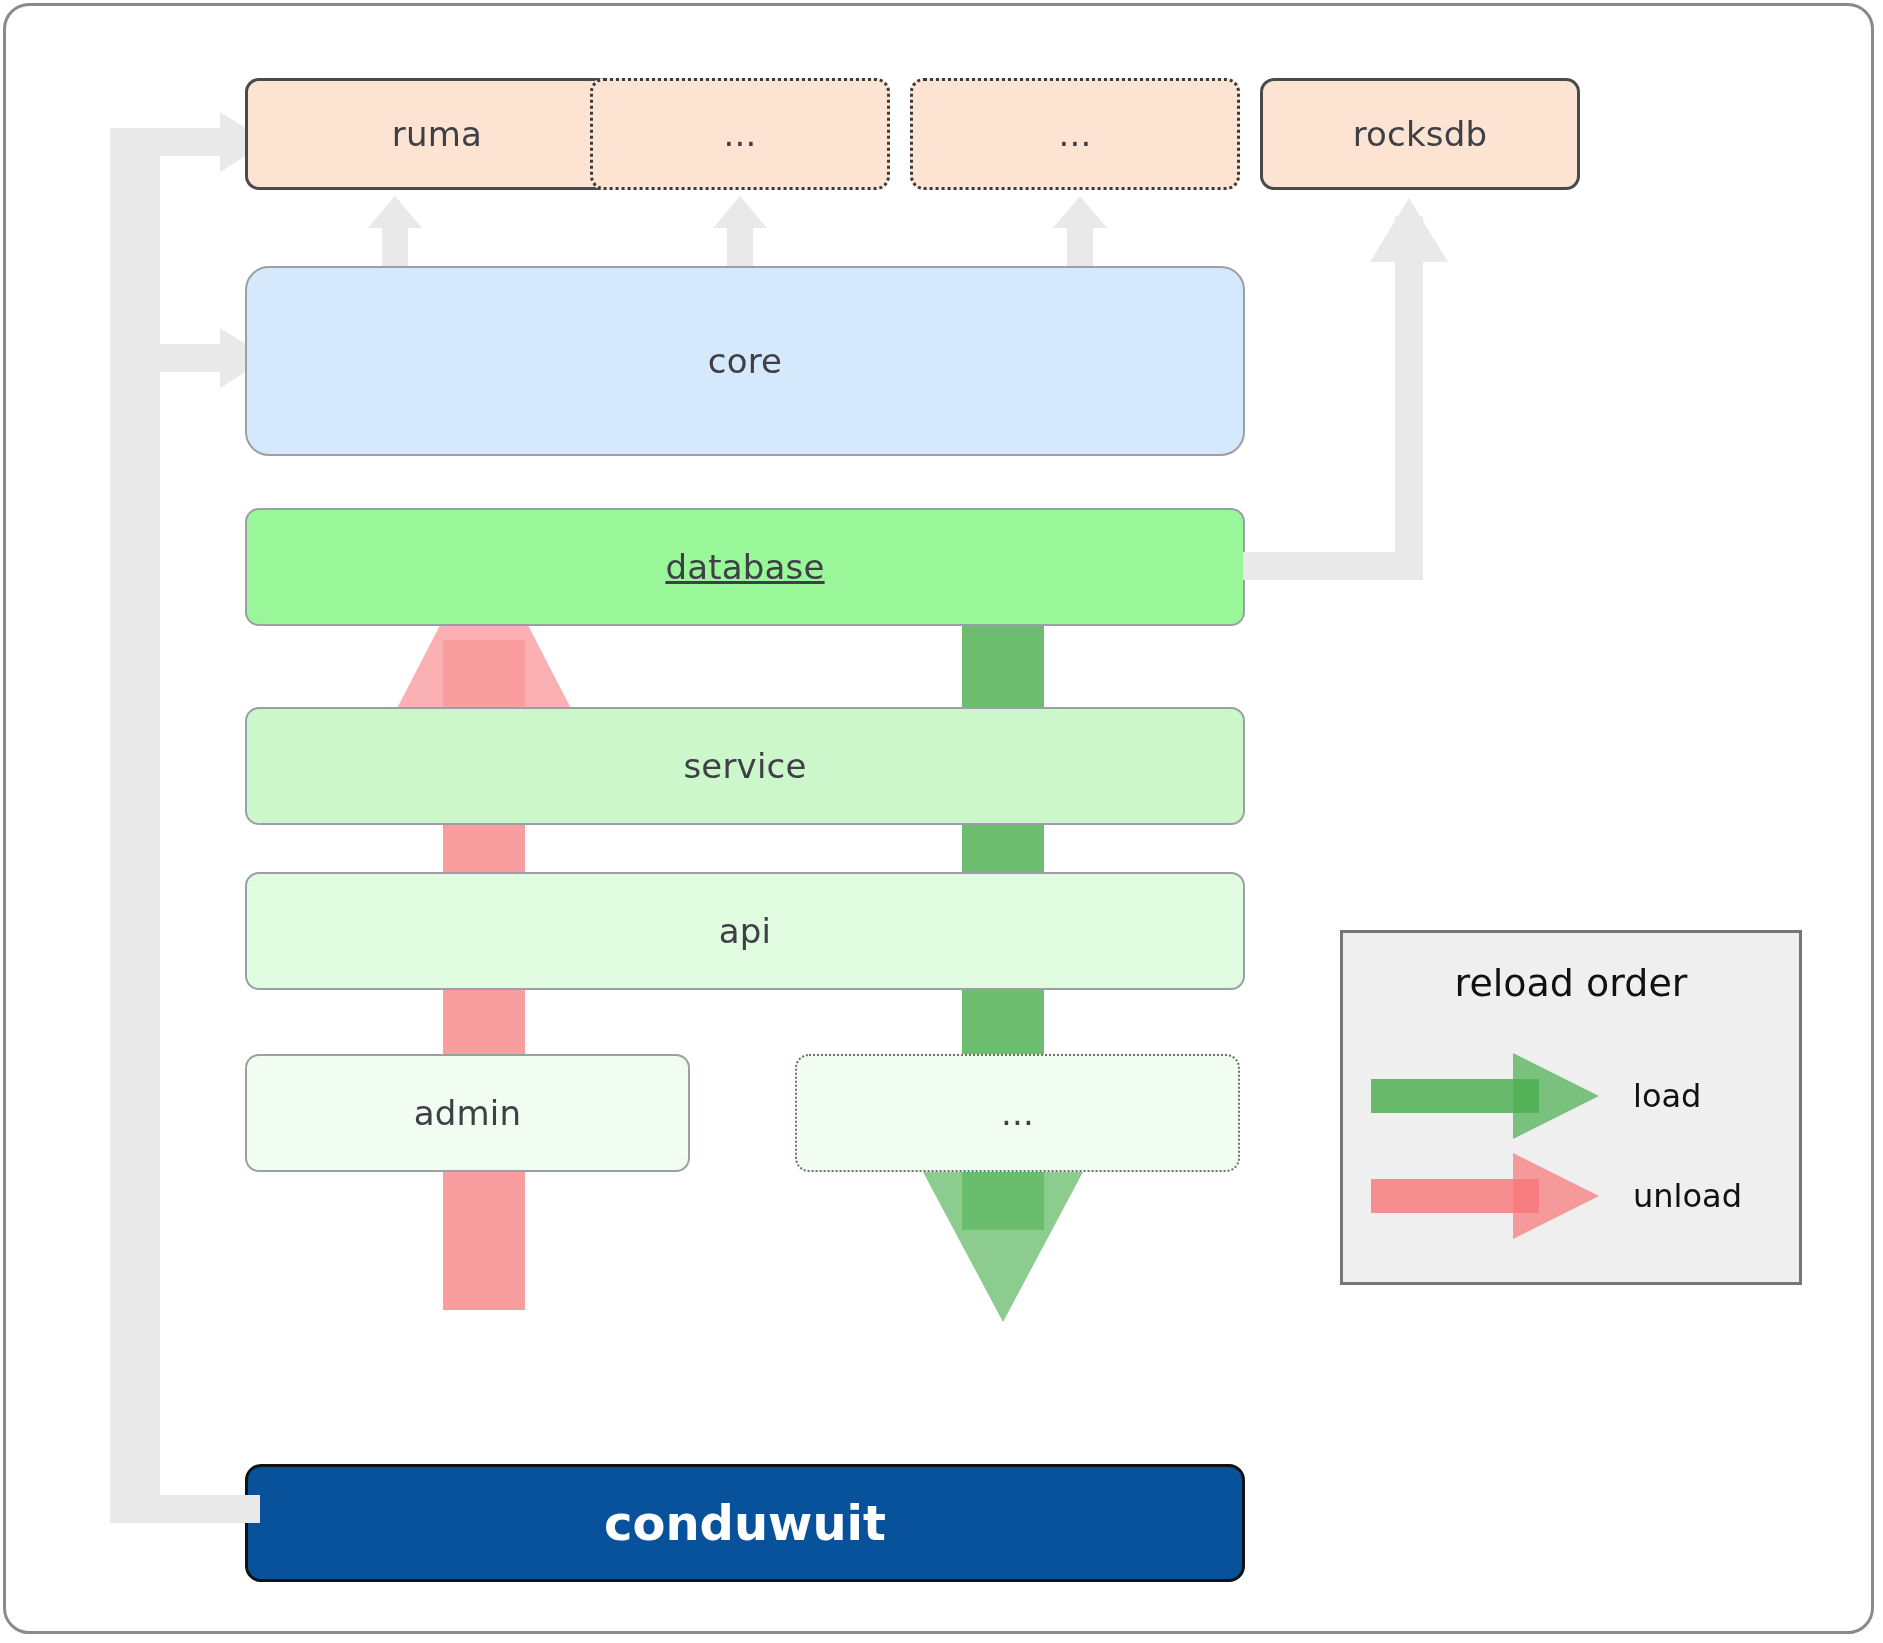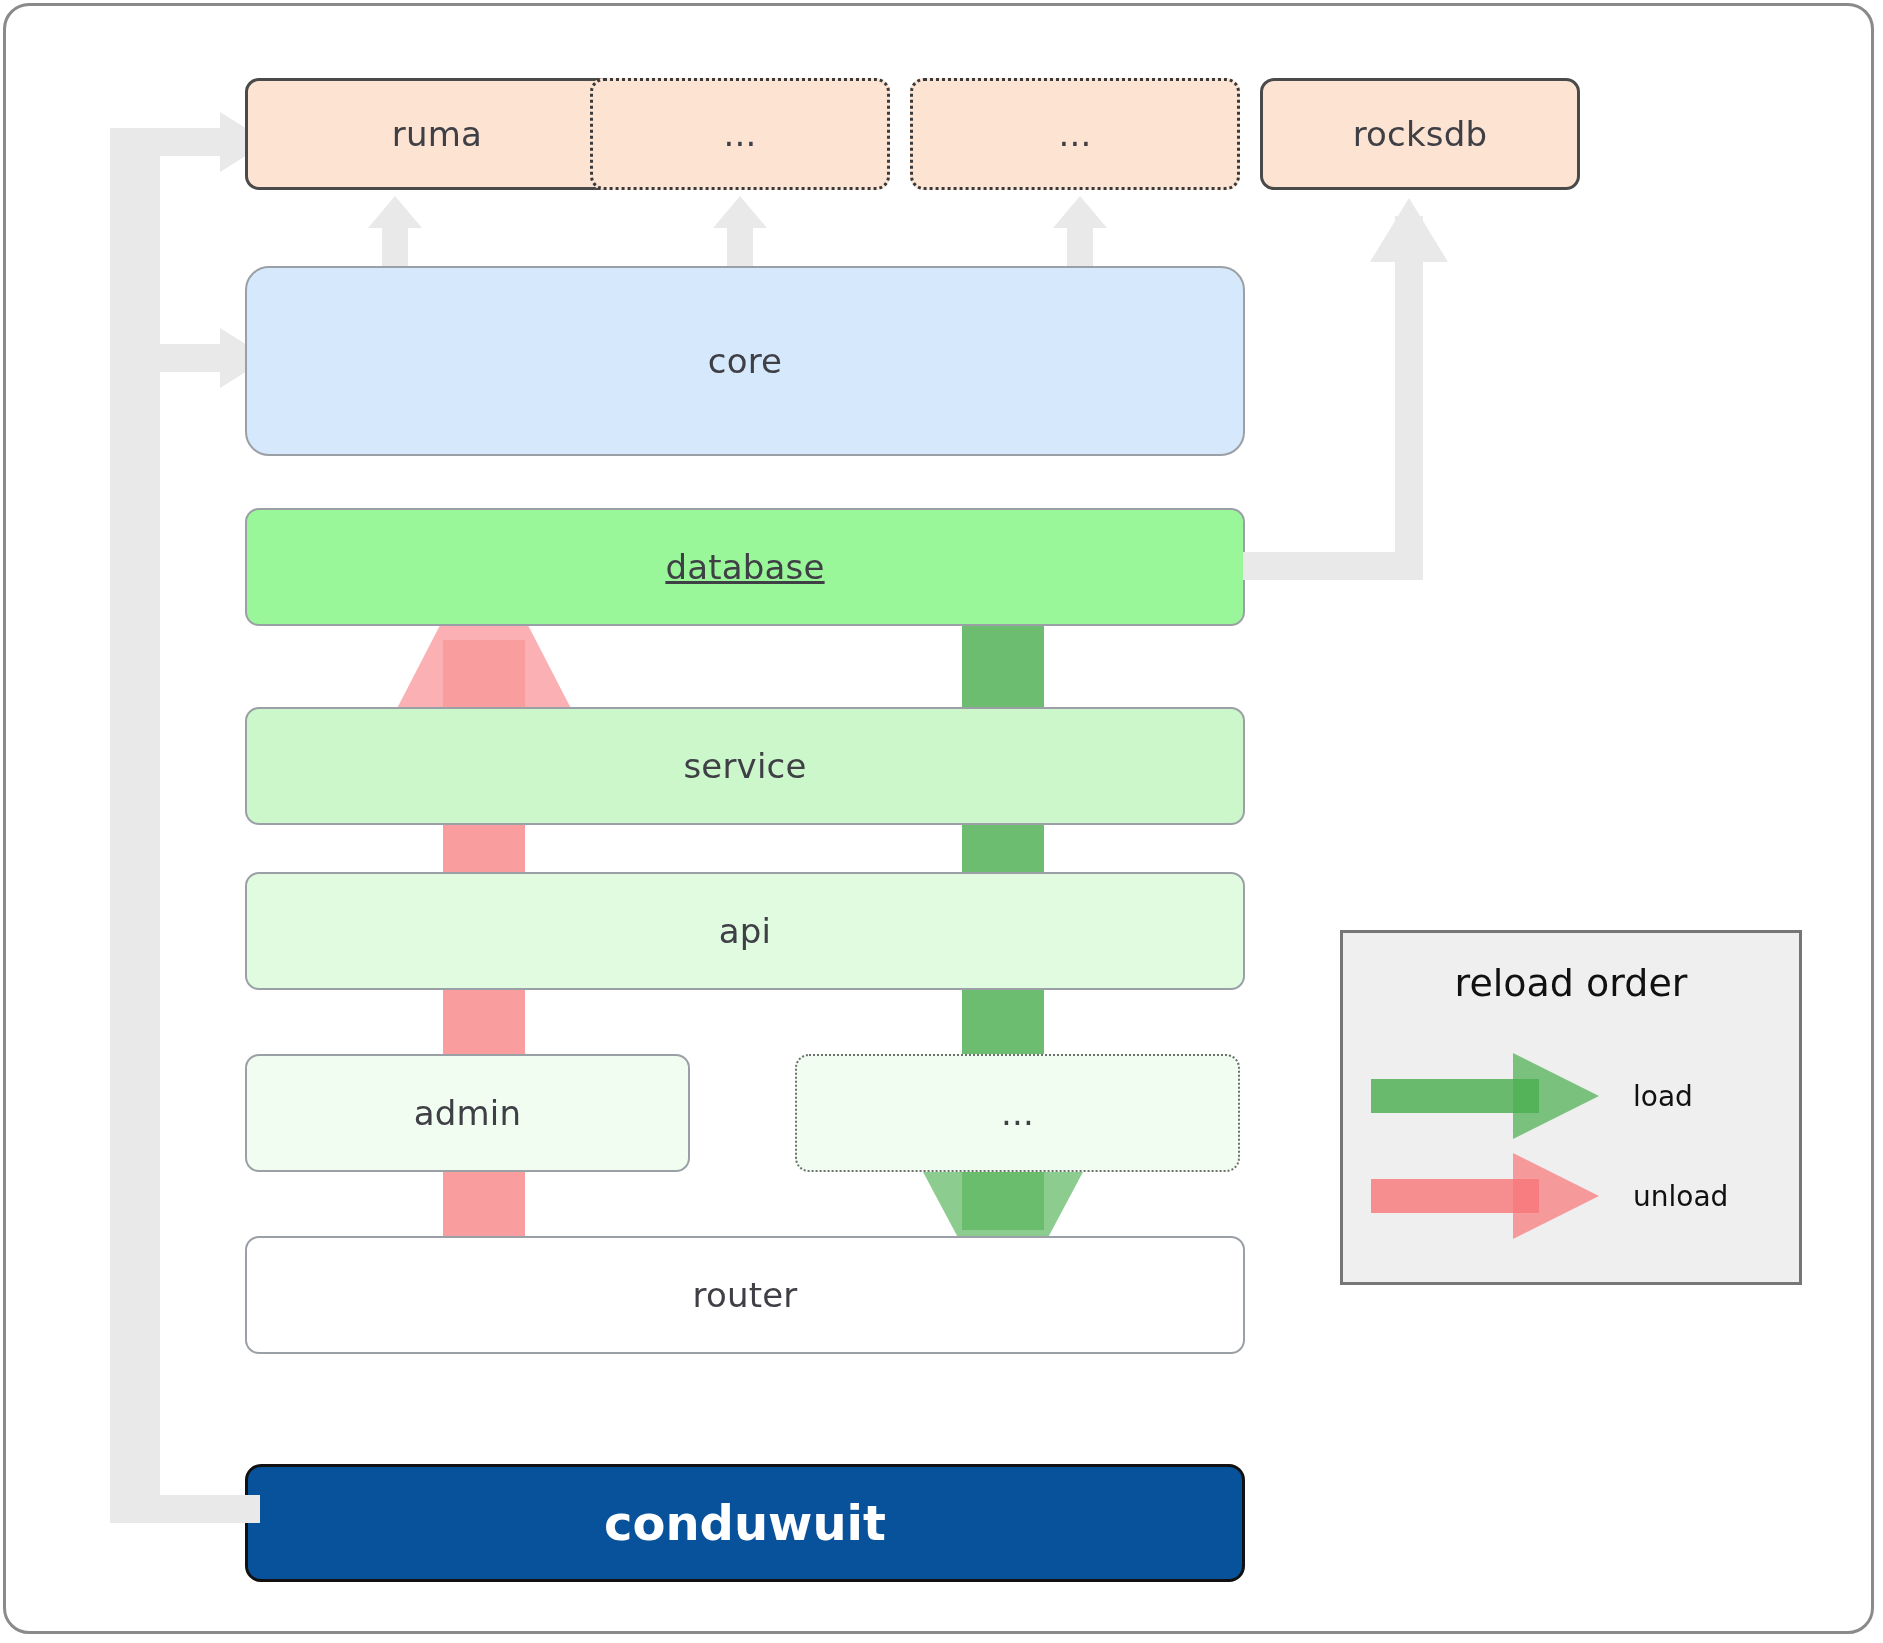--- a/index.html
+++ b/index.html
@@ -124,21 +124,21 @@
     color: #111111;
   }
   .legend-row { position: absolute; left: 28px; width: 410px; height: 86px; }
   .legend-row.load   { top: 120px; }
   .legend-row.unload { top: 220px; }
   .legend-label {
     position: absolute;
     left: 262px;
     top: 50%;
     transform: translateY(-50%);
-    font-size: 28px;
+    font-size: 32px;
     color: #111111;
   }
   .legend-arrow { position: absolute; left: 0; top: 0; }
 
   svg { display: block; }
   .svg-layer {
     position: absolute;
     left: 0; top: 0;
     width: 1883px; height: 1643px;
     pointer-events: none;
@@ -227,23 +227,20 @@
   </div>
 
   <div class="node layer api">
     <span class="label">api</span>
   </div>
 
   <div class="node layer dots">
     <span class="label">...</span>
   </div>
 
-  <div class="node layer router">
-    <span class="label">router</span>
-  </div>
 
   <div class="app-box">
     <span class="label">conduwuit</span>
   </div>
 
   <div class="legend">
     <div class="legend-title">reload order</div>
 
     <div class="legend-row load">
       <svg class="legend-arrow" width="250" height="86" viewBox="0 0 250 86">

